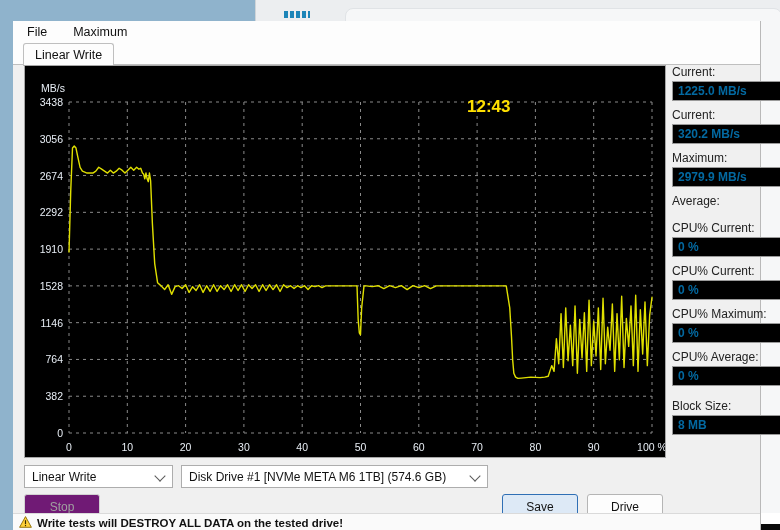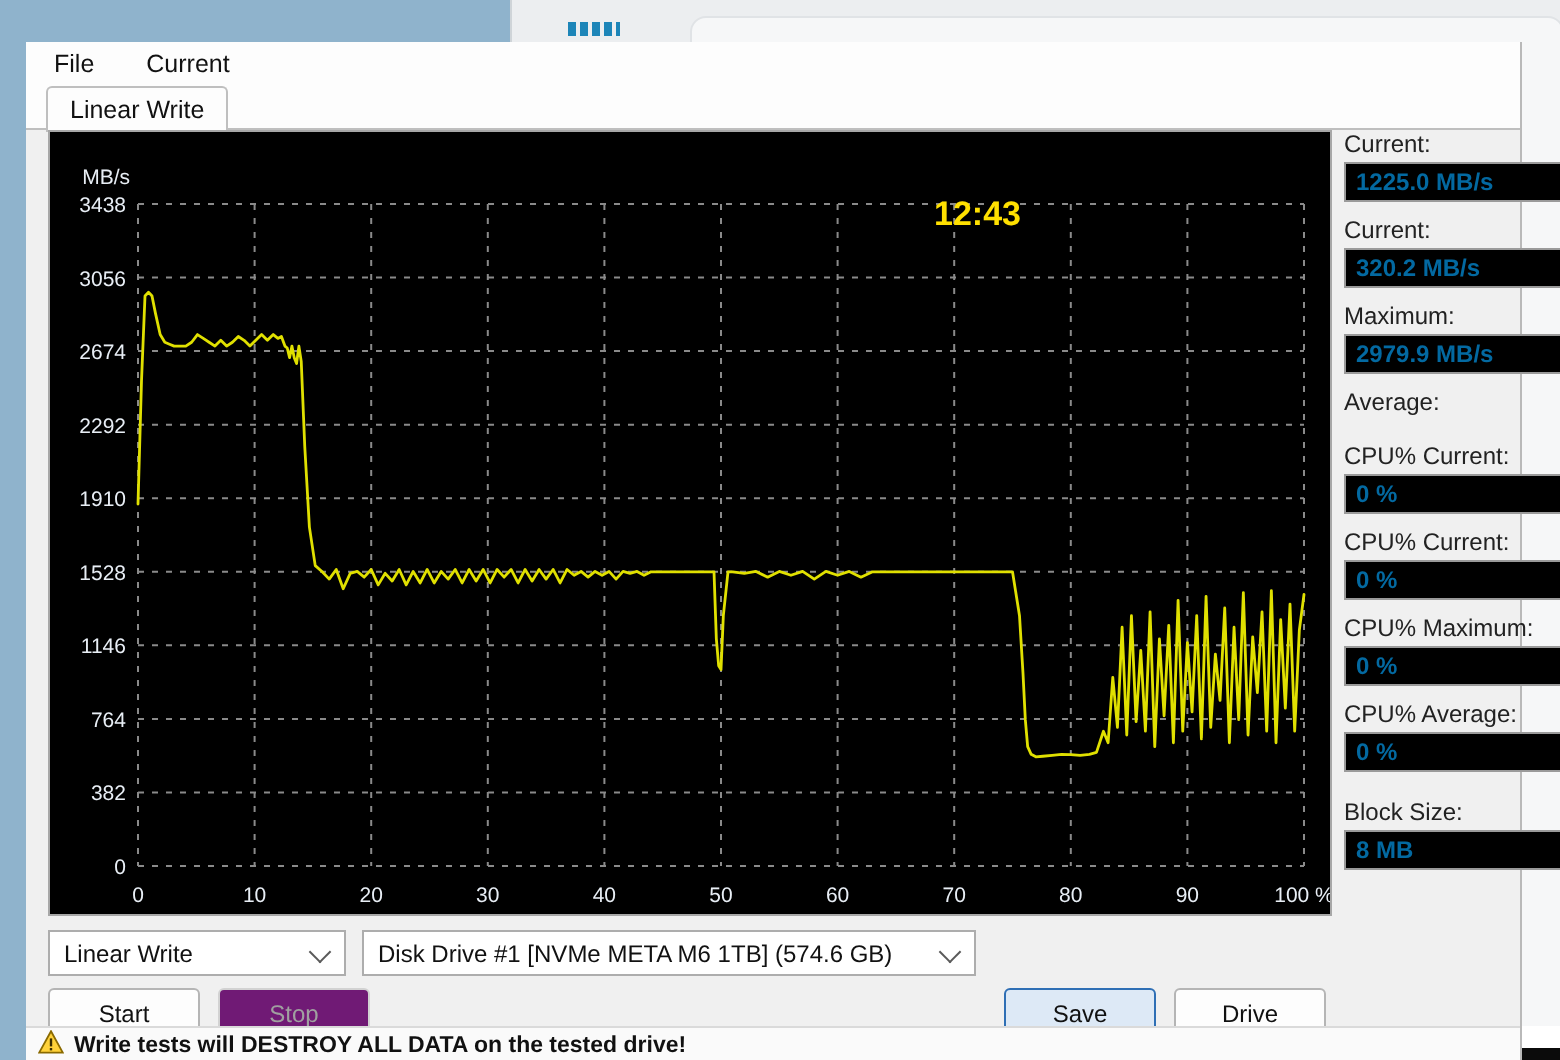--- a/index.html
+++ b/index.html
@@ -80,21 +80,21 @@
 <div id="bg-grey-a"></div>
 <div id="bg-grey-b"></div>
 <div id="bg-lower-dark"></div>
 <div id="bg-lower-txt">Test   —    view</div>
 <div id="bg-divider"></div>
 
 <div id="app">
 
   <div id="menubar">
     <div class="mi">File</div>
-    <div class="mi">Current</div>
+    <div class="mi">Maximum</div>
   </div>
 
   <div id="tabstrip">
     <div id="tabline"></div>
     <div class="tab">Linear Write</div>
   </div>
 
   <div id="chart-panel">
     <svg id="chart-svg" width="640" height="391" viewBox="0 0 640 391">
       <rect x="0" y="0" width="640" height="391" fill="#000000"></rect>
@@ -199,21 +199,20 @@
       <div class="combo" id="combo-test">
         <span>Linear Write</span>
         <span class="caret"></span>
       </div>
       <div class="combo" id="combo-drive">
         <span>Disk Drive #1  [NVMe   META M6 1TB]  (574.6 GB)</span>
         <span class="caret"></span>
       </div>
     </div>
     <div id="row-buttons">
-      <div class="btn">Start</div>
       <div class="btn disabled">Stop</div>
       <div id="spacer"></div>
       <div class="btn primary">Save</div>
       <div class="btn">Drive</div>
     </div>
   </div>
 
   <div id="warnbar">
     <span id="warn-ico">
       <svg width="13" height="12" viewBox="0 0 13 12">

